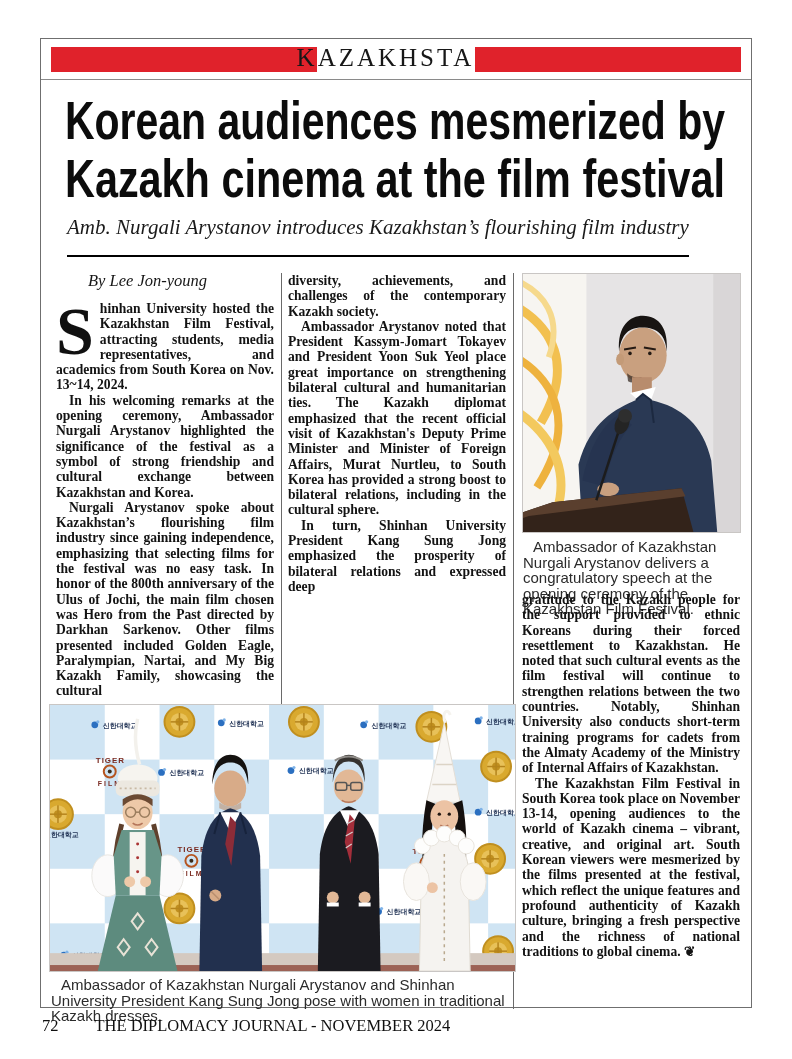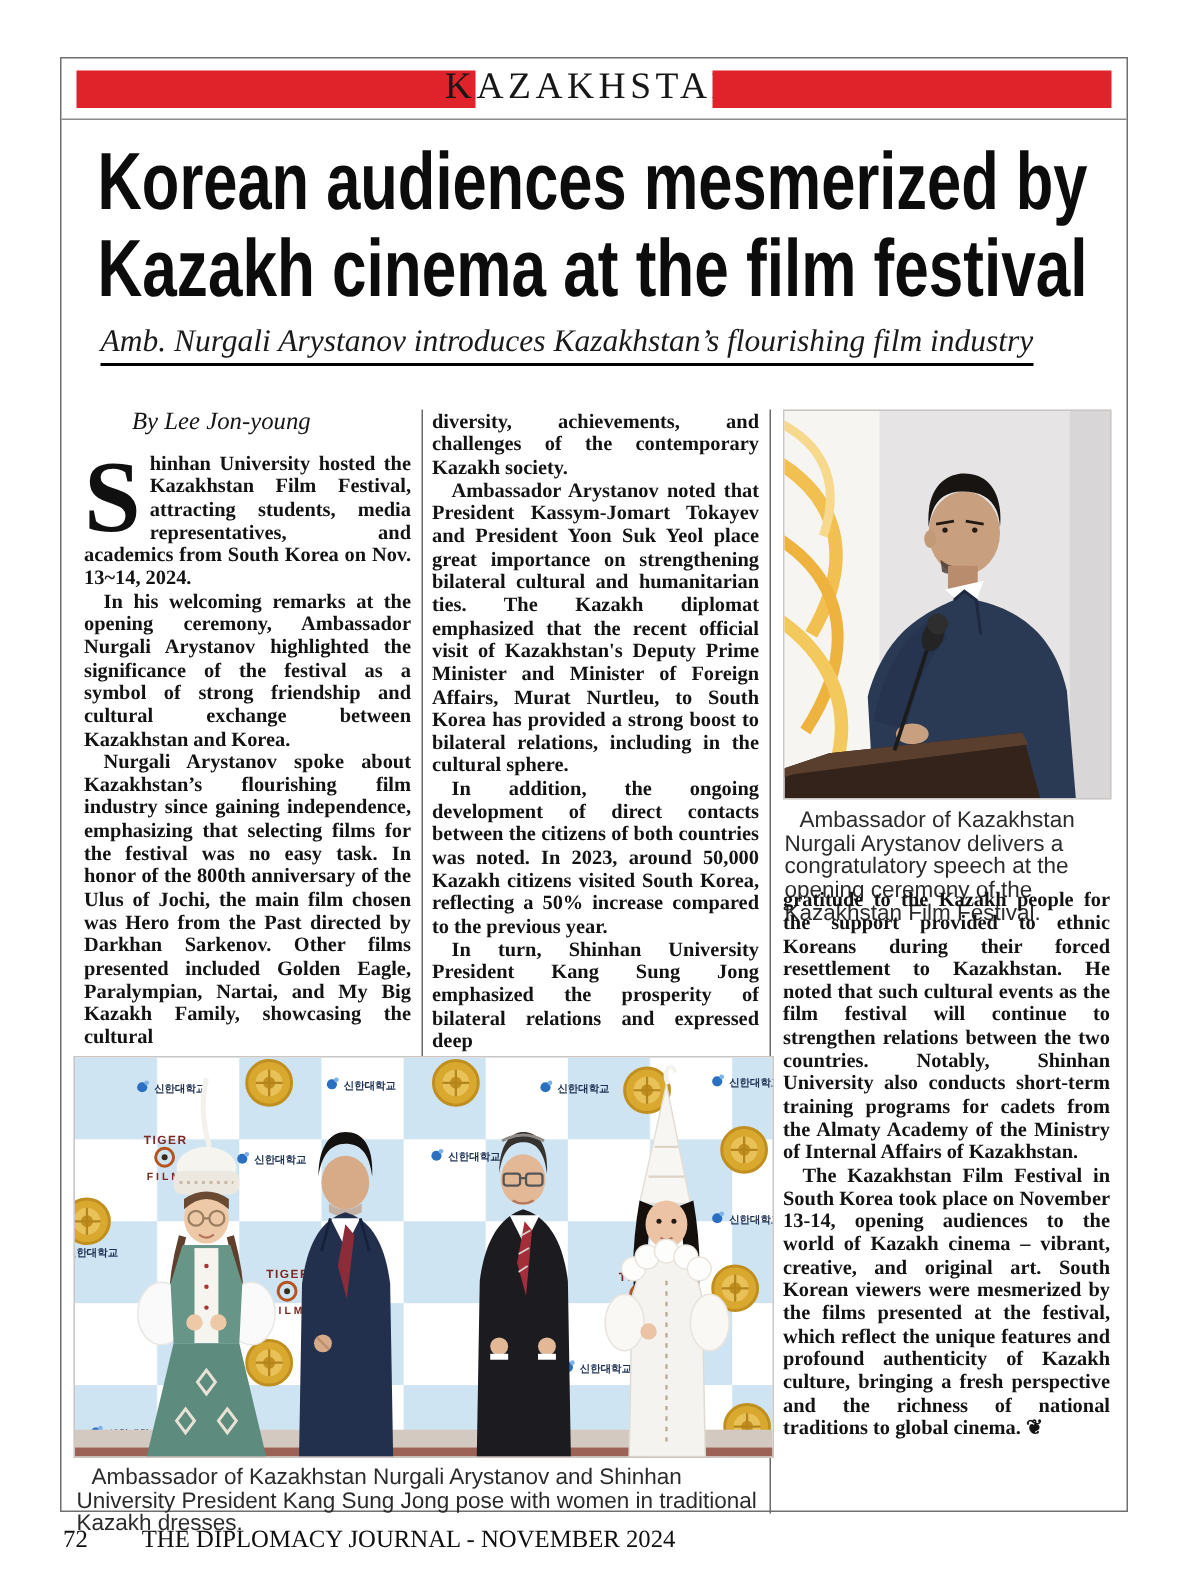--- a/index.html
+++ b/index.html
@@ -11,21 +11,21 @@
   .strip{position:absolute;left:0;top:0;width:100%;height:40px;border-bottom:1px solid #8a8a8a;}
   .redbar{position:absolute;top:8px;height:25px;background:#e0222b;}
   .redbar.left{left:10px;width:266px;}
   .redbar.right{right:10px;width:266px;}
   .section-title{position:absolute;left:0;right:0;top:5px;text-align:center;
         font-family:"Liberation Serif",serif;font-size:25px;letter-spacing:3px;color:#171717;}
   
   .headline-svg{position:absolute;left:24px;top:55px;}
   .headline-svg text{font-family:"Liberation Sans",sans-serif;font-weight:bold;fill:#0c0c0c;}
   .subhead{position:absolute;left:26px;top:176px;font-style:italic;font-size:21px;
-        color:#1a1a1a;border-bottom:2px solid #000;padding-bottom:2px;display:inline-block;}
+        color:#1a1a1a;border-bottom:2px solid #000;padding-bottom:15px;display:inline-block;}
   .byline{position:absolute;left:28px;top:232px;font-style:italic;font-size:16.5px;color:#171717;margin-left:19px;}
   
   .col{position:absolute;width:218px;overflow:hidden;}
   .col p{margin:0;text-align:justify;font-size:13.6px;line-height:15.3px;color:#131313;font-weight:bold;}
   .col p.indent{text-indent:13px;}
   .col1{left:15px;top:262px;height:403px;}
   .col2{left:247px;top:234px;height:431px;}
   .col3{left:481px;top:553px;height:391px;}
   .dropcap{float:left;font-size:68px;line-height:54px;padding:3px 6px 0 0;color:#101010;
         font-family:"Liberation Serif",serif;}
@@ -68,21 +68,20 @@
 
   <div class="col col1">
     <p><span class="dropcap">S</span><span>hinhan University hosted the Kazakhstan Film Festival, attracting students, media representatives, and academics from South Korea on Nov. 13~14, 2024.</span></p>
     <p class="indent">In his welcoming remarks at the opening ceremony, Ambassador Nurgali Arystanov highlighted the significance of the festival as a symbol of strong friendship and cultural exchange between Kazakhstan and Korea.</p>
     <p class="indent">Nurgali Arystanov spoke about Kazakhstan’s flourishing film industry since gaining independence, emphasizing that selecting films for the festival was no easy task. In honor of the 800th anniversary of the Ulus of Jochi, the main film chosen was Hero from the Past directed by Darkhan Sarkenov. Other films presented included Golden Eagle, Paralympian, Nartai, and My Big Kazakh Family, showcasing the cultural</p>
   </div>
 
   <div class="col col2">
     <p>diversity, achievements, and challenges of the contemporary Kazakh society.</p>
     <p class="indent">Ambassador Arystanov noted that President Kassym-Jomart Tokayev and President Yoon Suk Yeol place great importance on strengthening bilateral cultural and humanitarian ties. The Kazakh diplomat emphasized that the recent official visit of Kazakhstan's Deputy Prime Minister and Minister of Foreign Affairs, Murat Nurtleu, to South Korea has provided a strong boost to bilateral relations, including in the cultural sphere.</p>
-    <p class="indent">In addition, the ongoing development of direct contacts between the citizens of both countries was noted. In 2023, around 50,000 Kazakh citizens visited South Korea, reflecting a 50% increase compared to the previous year.</p>
     <p class="indent">In turn, Shinhan University President Kang Sung Jong emphasized the prosperity of bilateral relations and expressed deep</p>
   </div>
 
   <div class="vrule vrule1"></div>
   <div class="vrule vrule2"></div>
 
   <svg class="photo photo-speech" viewBox="0 0 219 260" preserveAspectRatio="none">
     <rect width="219" height="260" fill="#e6e4e5"></rect>
     <rect x="192" width="27" height="260" fill="#d9d6d7"></rect>
     <g>

